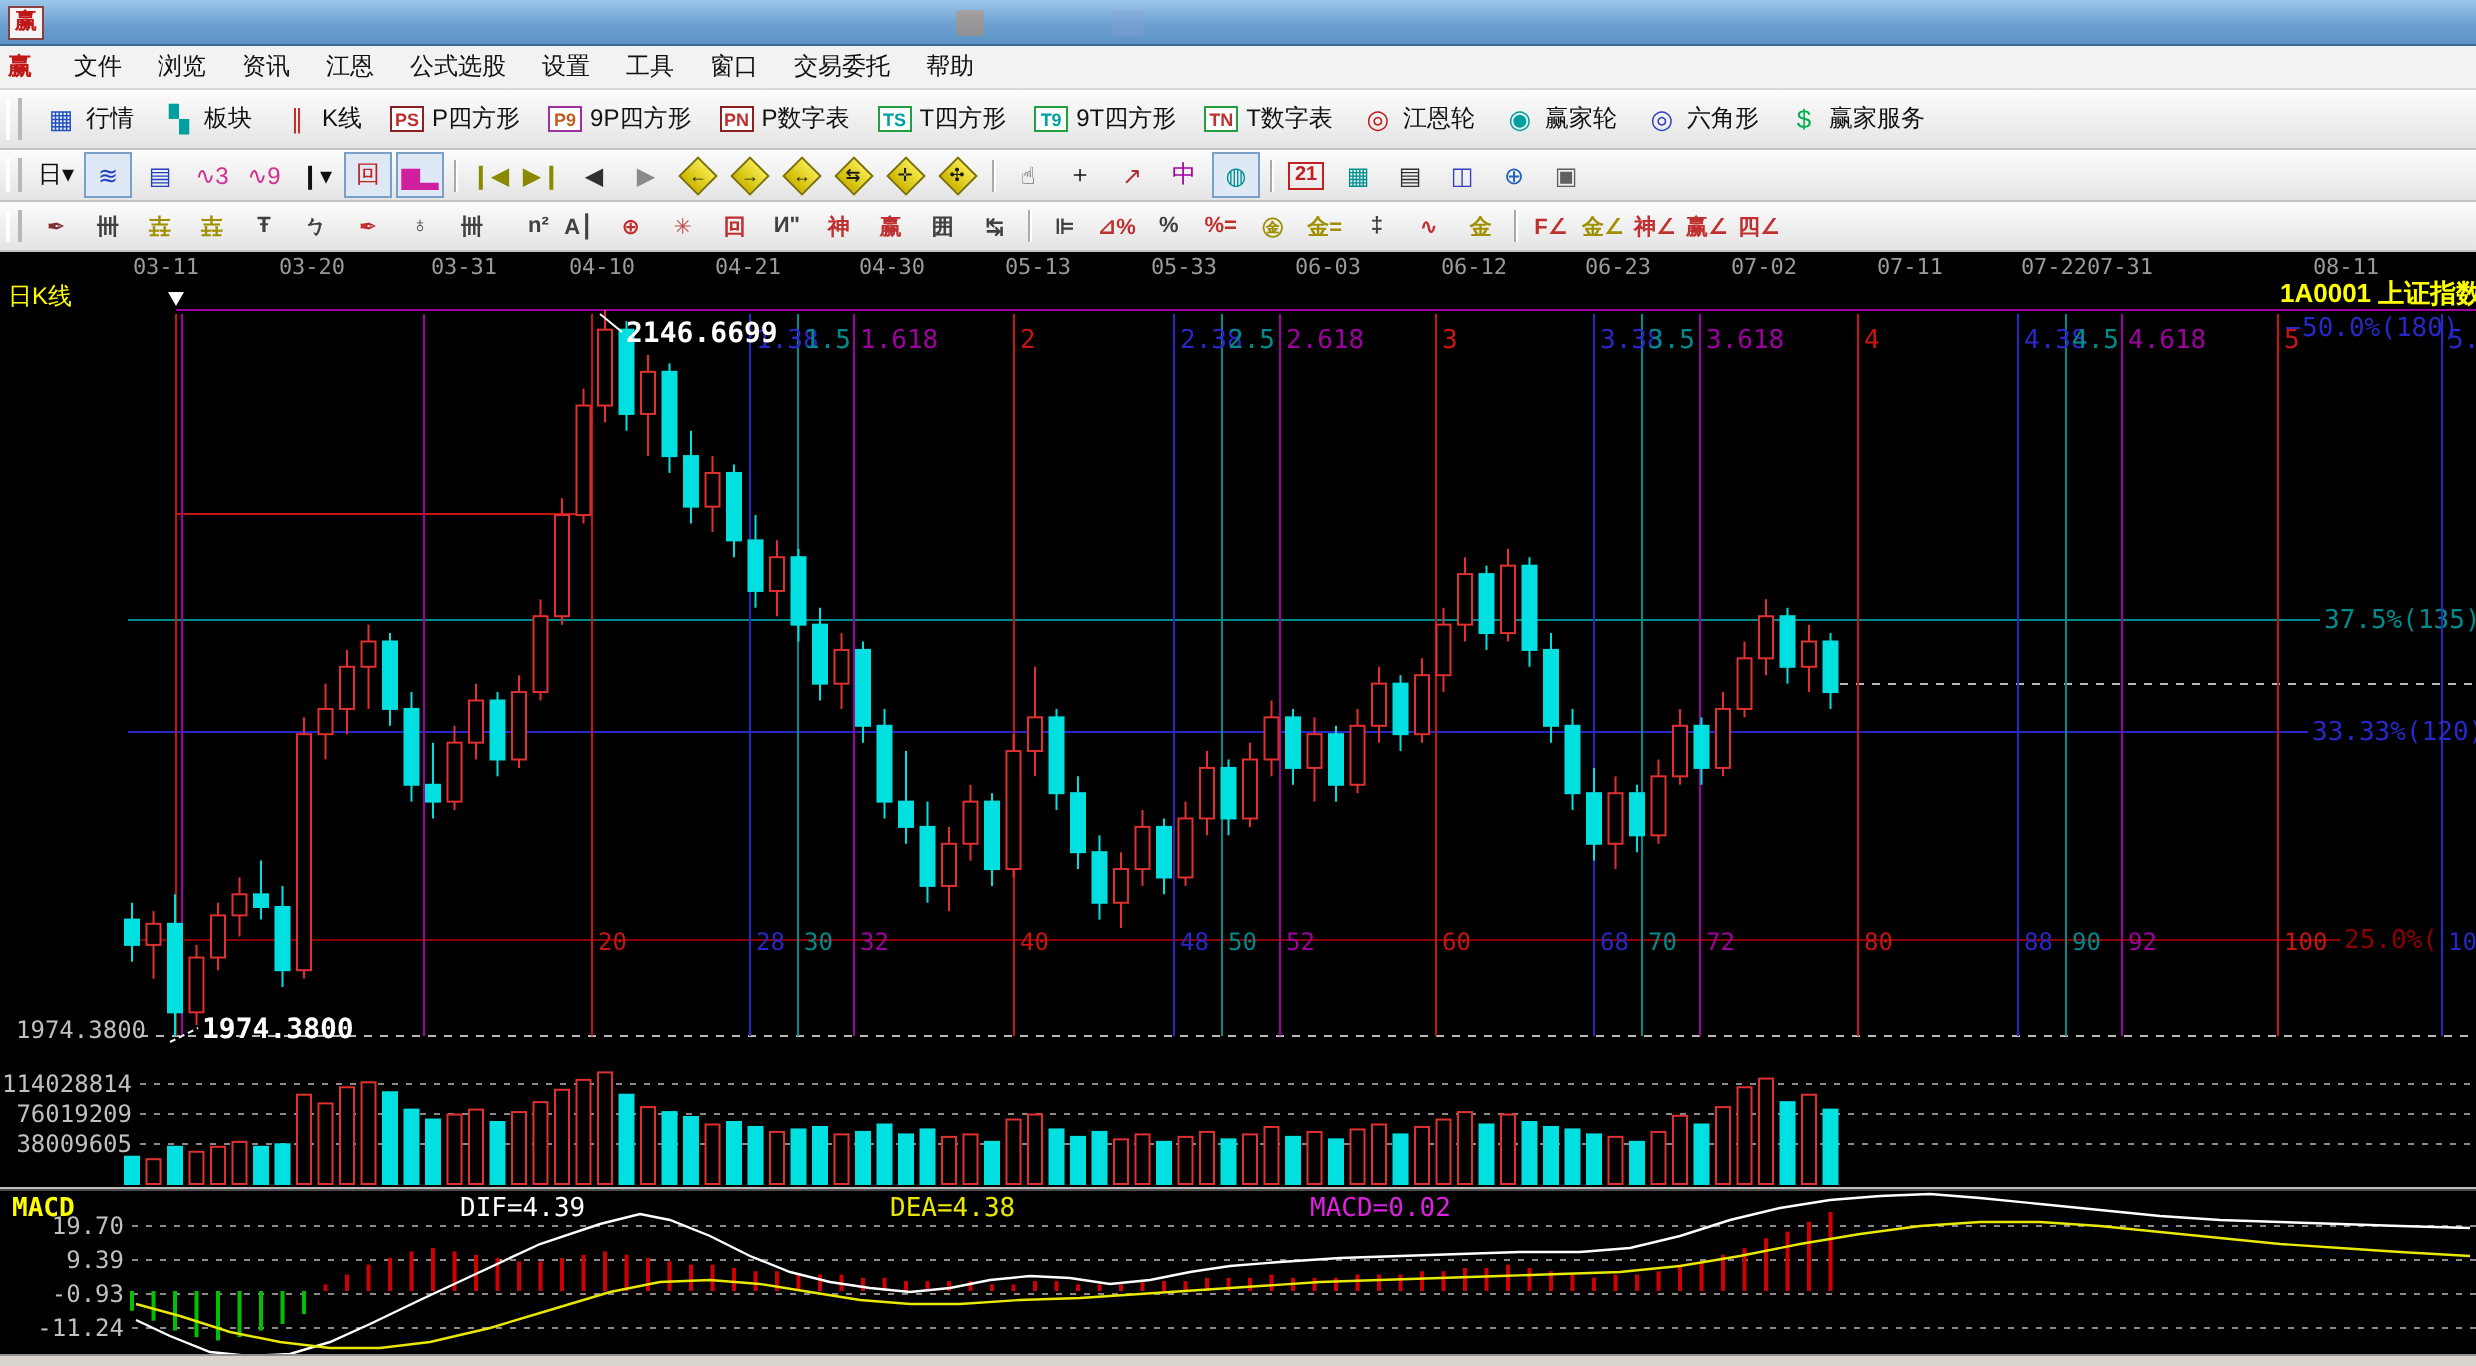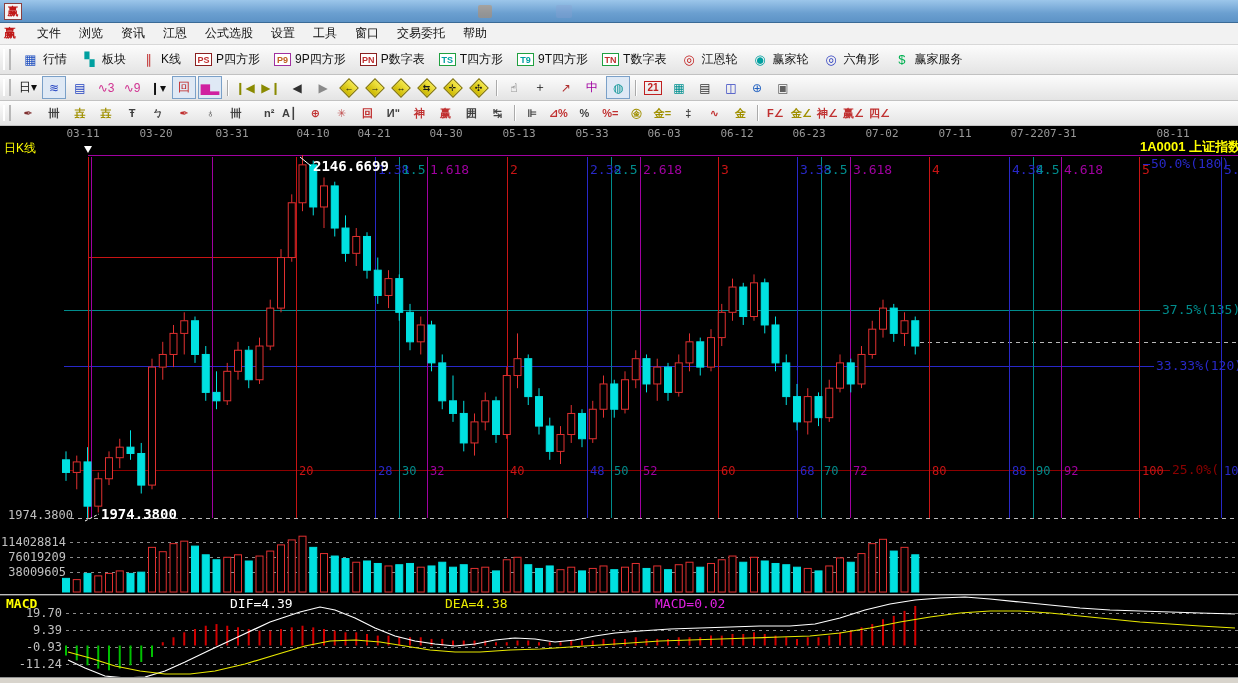--- a/index.html
+++ b/index.html
@@ -337,21 +337,21 @@
       </div>
       <div class="tb-btn">
         <span style="color: rgb(192, 48, 48);">四∠</span>
       </div>
     </div>
 
   <div class="datebar" id="datebar">
       <div class="date-label" style="left: 83px;">03-11</div>
       <div class="date-label" style="left: 156px;">03-20</div>
       <div class="date-label" style="left: 232px;">03-31</div>
-      <div class="date-label" style="left: 313px;">04-10</div>
+      <div class="date-label" style="left: 301px;">04-10</div>
       <div class="date-label" style="left: 374px;">04-21</div>
       <div class="date-label" style="left: 446px;">04-30</div>
       <div class="date-label" style="left: 519px;">05-13</div>
       <div class="date-label" style="left: 592px;">05-33</div>
       <div class="date-label" style="left: 664px;">06-03</div>
       <div class="date-label" style="left: 737px;">06-12</div>
       <div class="date-label" style="left: 809px;">06-23</div>
       <div class="date-label" style="left: 882px;">07-02</div>
       <div class="date-label" style="left: 955px;">07-11</div>
       <div class="date-label" style="left: 1027px;">07-22</div>

